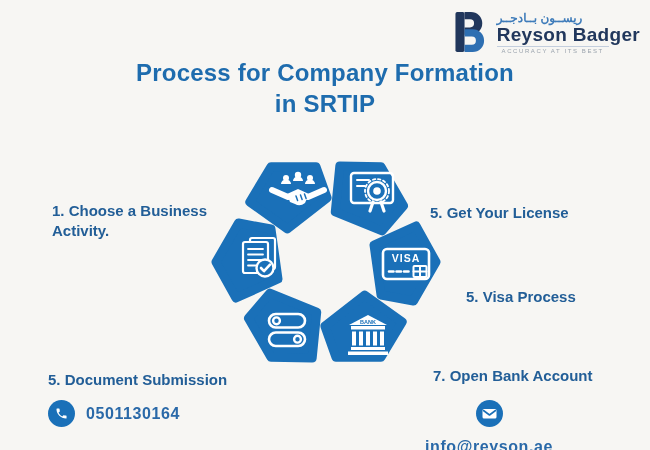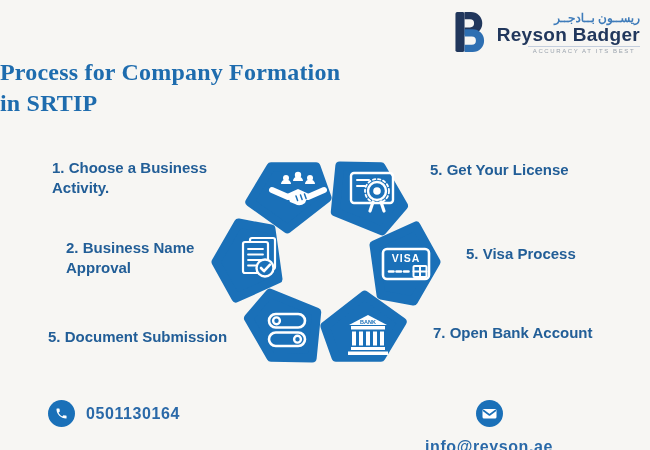--- a/index.html
+++ b/index.html
@@ -3,29 +3,29 @@
 <meta charset="utf-8">
 <style>
   html,body{margin:0;padding:0;}
   body{font-family:"Liberation Sans",sans-serif;}
   #canvas{
     position:relative;width:650px;height:450px;overflow:hidden;
     background:var(--background,#f7f6f3);
   }
   
   .logo{position:absolute;top:9px;right:10px;display:flex;align-items:center;gap:7px;}
-  .logo-text{display:flex;flex-direction:column;align-items:flex-end;}
+  .logo-text{display:flex;flex-direction:column;align-items:flex-start;}
   .logo-arabic{font-size:12px;font-weight:bold;color:var(--arabic_blue,#3f7cba);line-height:14px;direction:rtl;letter-spacing:1px;}
   .logo-name{font-size:19px;font-weight:bold;color:var(--logo_navy,#21375c);letter-spacing:.3px;line-height:19px;}
   .logo-tagline{font-size:6px;letter-spacing:1.6px;color:var(--tagline_gray,#9aa3ad);border-top:1px solid #c3cedd;margin-top:2px;padding-top:1px;width:112px;text-align:center;text-transform:uppercase;}
   
-  .title{position:absolute;top:57px;left:0;right:0;text-align:left;
-    font-size:24px;font-weight:bold;color:var(--title,#1e6cae);line-height:31px;letter-spacing:.2px;font-family:Liberation Serif, serif;}
+  .title{position:absolute;top:57px;left:0;right:0;text-align:center;
+    font-size:24px;font-weight:bold;color:var(--title,#1e6cae);line-height:31px;letter-spacing:.2px;}
   
-  .step{position:absolute;font-size:15px;font-weight:bold;color:var(--step_text,#225e97);line-height:20px;}
+  .step{position:absolute;font-size:15px;font-weight:bold;color:var(--step_text,#225e97);line-height:20px;margin-top:43px;}
   .s1{left:52px;top:158px;width:180px;}
   .s2{left:66px;top:238px;width:160px;}
   .s3{left:48px;top:327px;width:210px;}
   .s4{left:430px;top:160px;width:200px;}
   .s5{left:466px;top:244px;width:170px;}
   .s6{left:433px;top:323px;width:210px;}
   
   .diagram{position:absolute;left:203px;top:139px;width:246px;height:246px;}
   .seg{fill:var(--primary,#1a70b8);stroke:var(--primary,#1a70b8);stroke-width:9;stroke-linejoin:round;}
   .st-w{stroke:#fff;fill:none;stroke-linecap:round;stroke-linejoin:round;}
@@ -55,21 +55,20 @@
       <div class="logo-tagline">ACCURACY AT ITS BEST</div>
     </div>
   </div>
 
   <div class="title">
     <div>Process for Company Formation</div>
     <div>in SRTIP</div>
   </div>
 
   <div class="step s1">1. Choose a Business Activity.</div>
-  <div class="step s2">2. Business Name Approval</div>
   <div class="step s3">5. Document Submission</div>
   <div class="step s4">5. Get Your License</div>
   <div class="step s5">5. Visa Process</div>
   <div class="step s6">7. Open Bank Account</div>
 
   <svg class="diagram" viewBox="-123 -123 246 246">
     <defs>
       <path id="seg" d="M 90 -36 L 110 0 L 87.5 39 L 55 33 L 48 -17 Z"></path>
     </defs>
 

